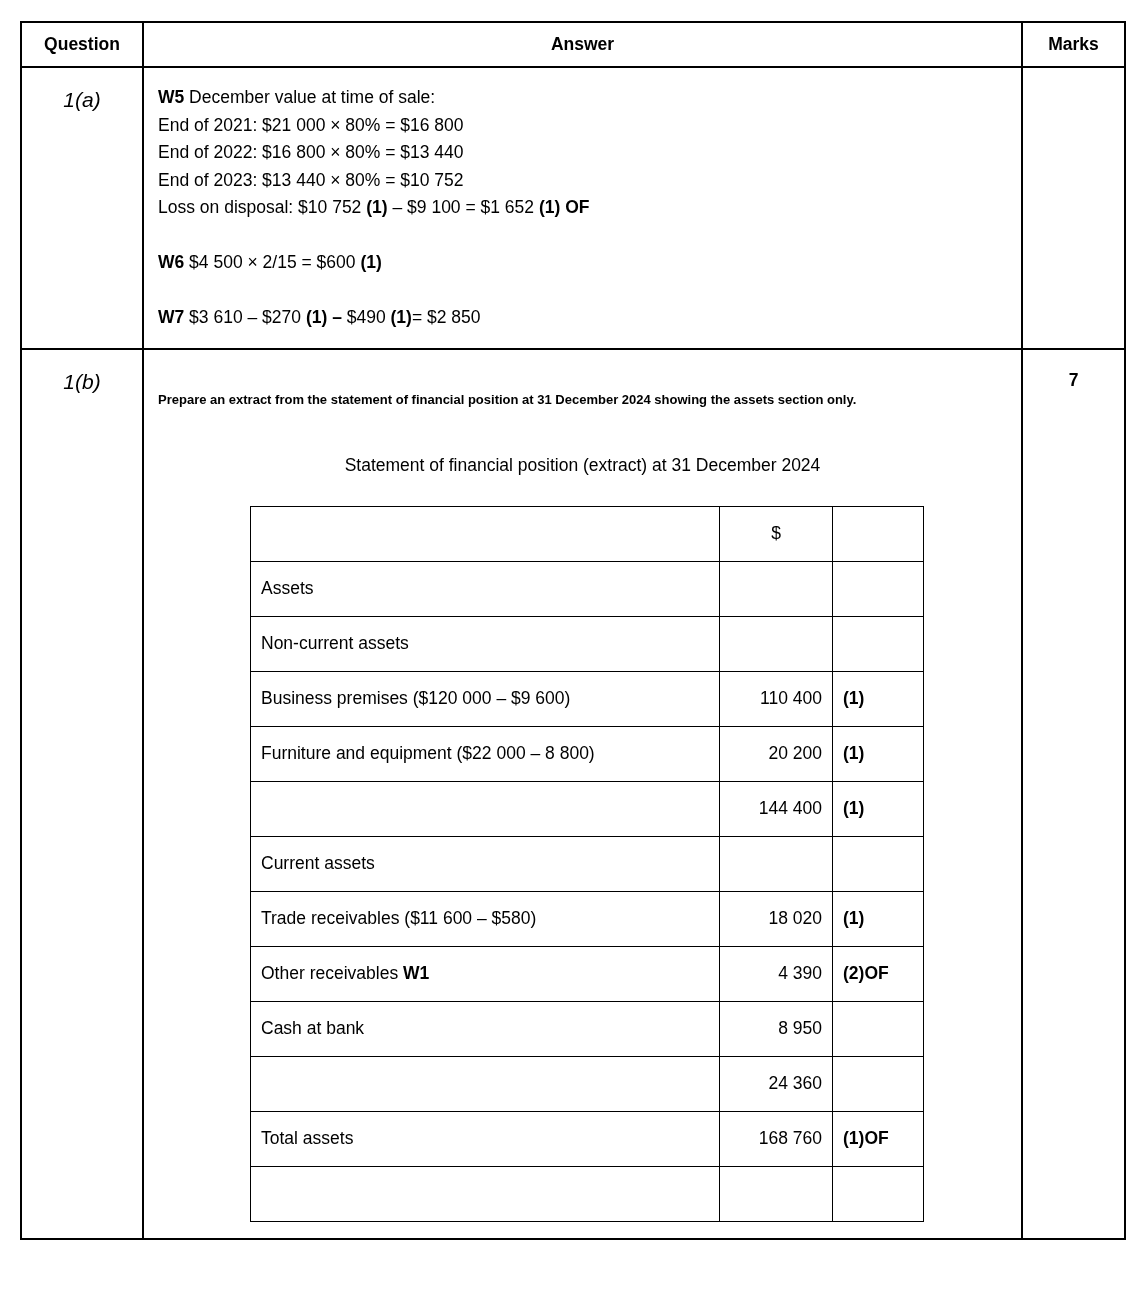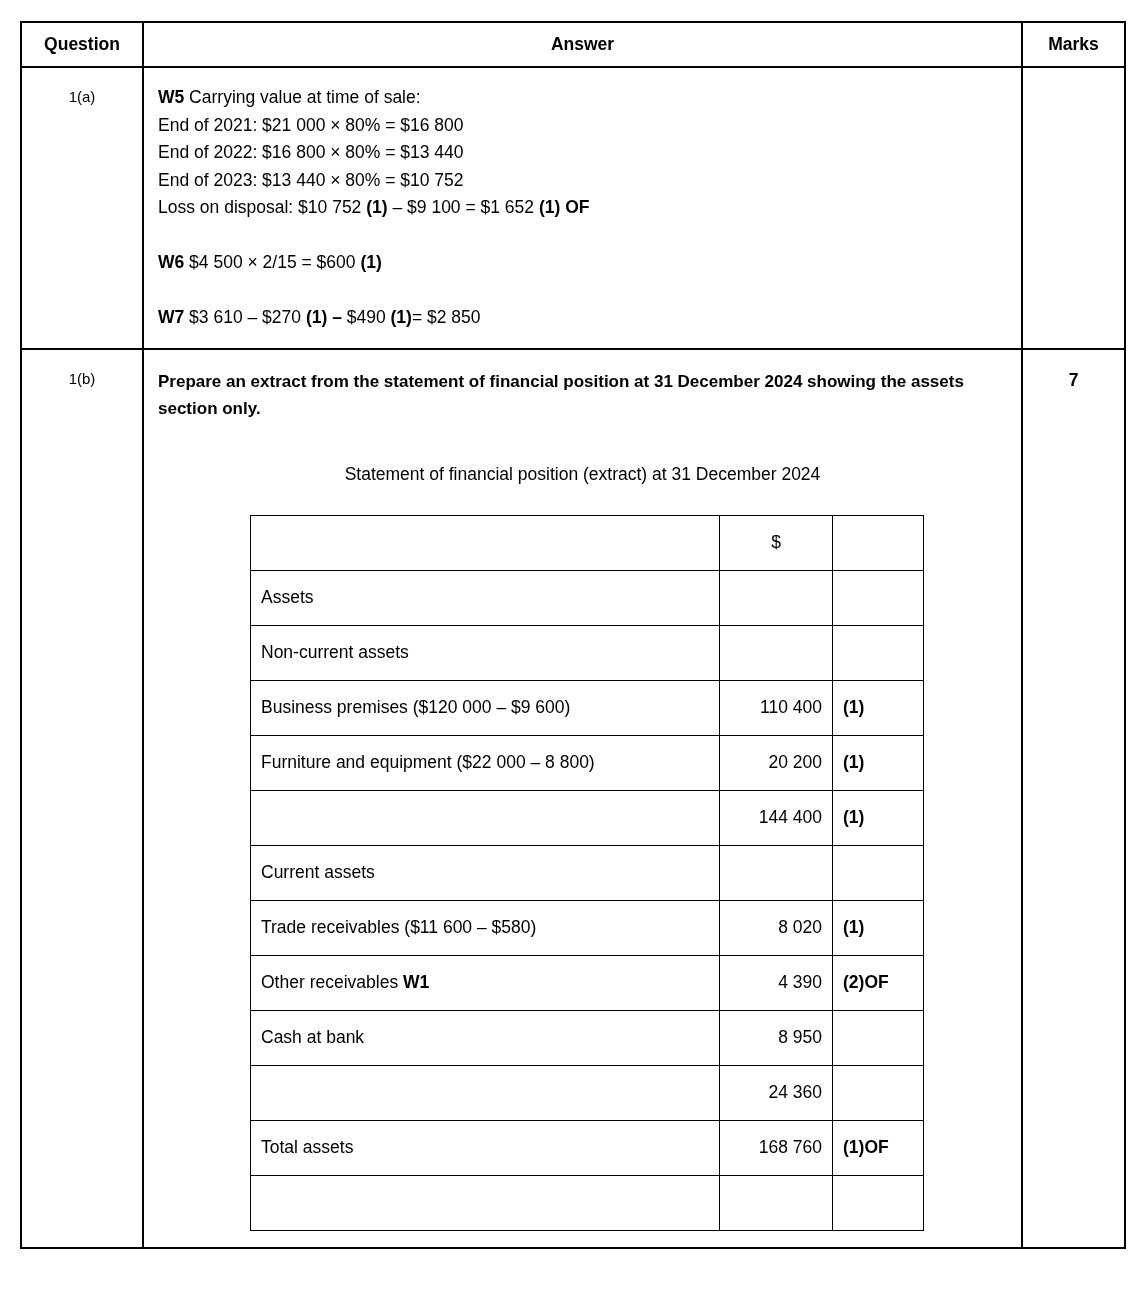--- a/index.html
+++ b/index.html
@@ -3,26 +3,26 @@
 <meta charset="utf-8">
 <style>
   html,body{margin:0;padding:0;background:#fff;color:#000;font-family:"Liberation Sans",sans-serif;}
   .page{width:1146px;min-height:1290px;box-sizing:border-box;padding:21px 20px;background:#fff;}
   table{border-collapse:collapse;}
   .outer{width:100%;border:2px solid #000;table-layout:fixed;}
   .outer>thead>tr>th,.outer>tbody>tr>td{border:2px solid #000;vertical-align:top;}
   .outer th{font-size:17.5px;font-weight:bold;padding:11px 4px;}
   .col-q{width:112px;}
   .col-m{width:93px;margin-top:9px;}
-  .qcell{text-align:center;padding-top:20px;font-size:15px;}
+  .qcell{text-align:center;padding-top:20px;font-size:21px;font-style:italic;}
   .acell{padding:16px 14px;font-size:17.5px;}
   .mcell{text-align:center;padding-top:20px;font-size:17.5px;font-weight:bold;}
   .line{line-height:27.5px;min-height:27.5px;white-space:pre-wrap;}
   .b{font-weight:bold;}
-  .prompt{font-weight:bold;margin:2px 0 0 0;line-height:27px;max-width:845px;font-size:17px;}
+  .prompt{font-weight:bold;margin:20px 0 0 0;line-height:27px;max-width:845px;font-size:13px;}
   .sofp-title{text-align:center;margin:42px 0 0 0;font-size:17.5px;}
   .inner{margin:30px 0 0 92px;border:1px solid #000;}
   .inner td{border:1px solid #000;height:50px;padding:2px 10px;font-size:17.5px;vertical-align:middle;}
   .lbl{width:448px;padding-left:13px;margin-left:12px;}
   .amt{width:92px;text-align:right;padding-right:13px;}
   .amt.ctr{text-align:center;}
   .mk{width:70px;font-weight:bold;text-align:left;padding-left:11px;}
 </style>
 </head>
 <body>
@@ -34,21 +34,21 @@
         <th class="col-q">Question</th>
         <th class="col-a">Answer</th>
         <th class="col-m">Marks</th>
       </tr>
     </thead>
     <tbody>
       <tr>
         <td class="qcell">1(a)</td>
         <td class="acell">
           <div>
-              <div class="line"><span class="b">W5</span><span> Carrying value at time of sale:</span></div>
+              <div class="line"><span class="b">W5</span><span> December value at time of sale:</span></div>
               <div class="line"><span>End of 2021: $21 000 × 80% = $16 800</span></div>
               <div class="line"><span>End of 2022: $16 800 × 80% = $13 440</span></div>
               <div class="line"><span>End of 2023: $13 440 × 80% = $10 752</span></div>
               <div class="line"><span>Loss on disposal: $10 752 </span><span class="b">(1)</span><span> – $9 100 = $1 652 </span><span class="b">(1)</span><span> </span><span class="b">OF</span></div>
               <div class="line"></div>
               <div class="line"><span class="b">W6</span><span> $4 500 × 2/15 = $600 </span><span class="b">(1)</span></div>
               <div class="line"></div>
               <div class="line"><span class="b">W7</span><span> $3 610 – $270 </span><span class="b">(1)</span><span> </span><span class="b">–</span><span> $490 </span><span class="b">(1)</span><span>= $2 850</span></div>
             </div>
         </td>
@@ -91,21 +91,21 @@
                   <td class="amt">144 400</td>
                   <td class="mk">(1)</td>
                 </tr>
                 <tr>
                   <td class="lbl"><span>Current assets</span></td>
                   <td class="amt"></td>
                   <td class="mk"></td>
                 </tr>
                 <tr>
                   <td class="lbl"><span>Trade receivables ($11 600 – $580)</span></td>
-                  <td class="amt">8 020</td>
+                  <td class="amt">18 020</td>
                   <td class="mk">(1)</td>
                 </tr>
                 <tr>
                   <td class="lbl"><span>Other receivables </span><span class="b">W1</span></td>
                   <td class="amt">4 390</td>
                   <td class="mk">(2)OF</td>
                 </tr>
                 <tr>
                   <td class="lbl"><span>Cash at bank</span></td>
                   <td class="amt">8 950</td>

